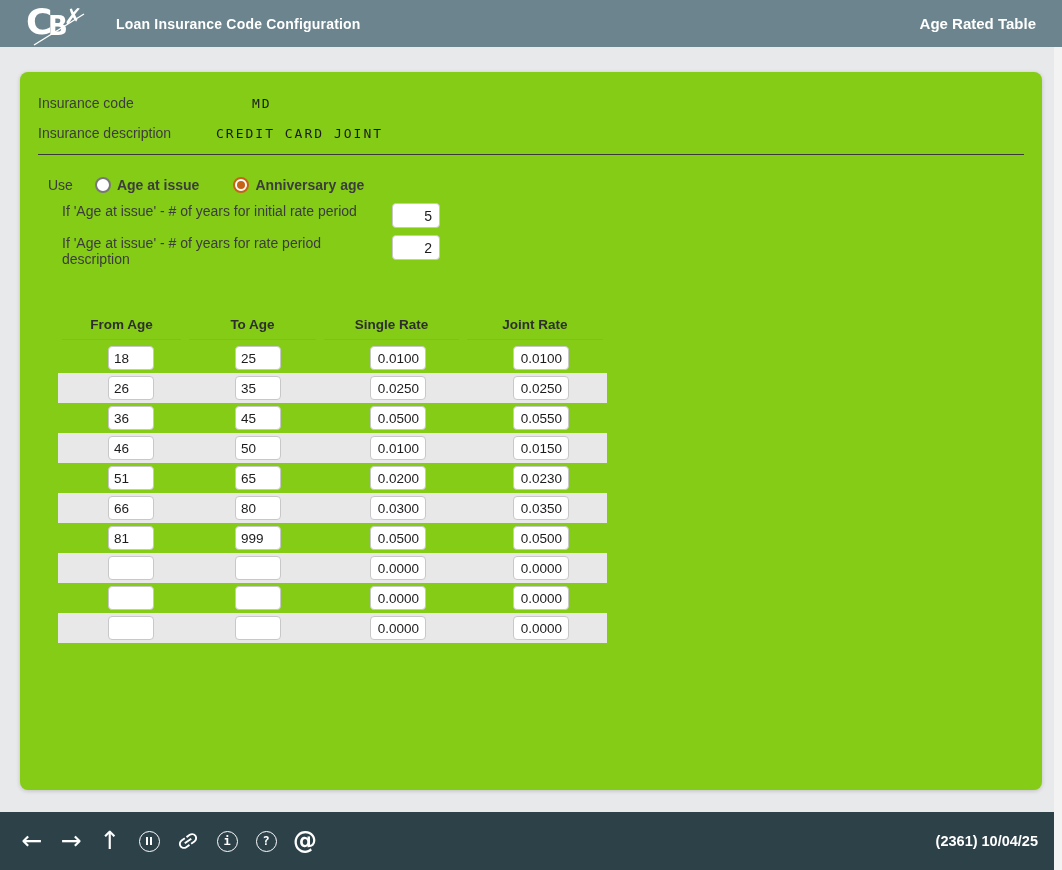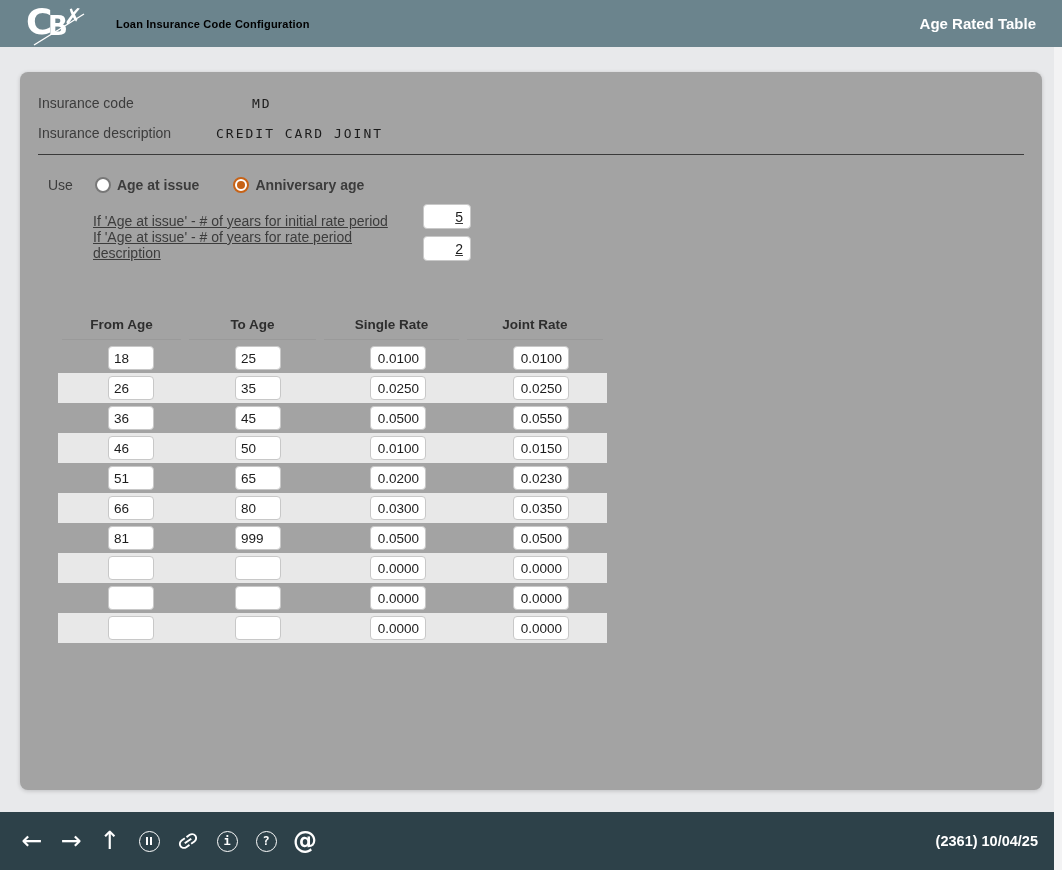--- a/index.html
+++ b/index.html
@@ -12,27 +12,27 @@
     color:#3c3c3c;
   }
 
   
   .header {
     position:absolute; top:0; left:0; width:1062px; height:47px;
     background:#6b848d;
     display:flex; align-items:center;
   }
   .logo { margin-left:26px; width:72px; height:44px; flex:0 0 auto; }
-  .header-title { color:#000000; font-weight:bold; font-size:11px; margin-left:18px; letter-spacing:.2px; }
+  .header-title { color:#ffffff; font-weight:bold; font-size:14px; margin-left:18px; letter-spacing:.2px; }
   .header-right { margin-left:auto; margin-right:26px; color:#ffffff; font-weight:bold; font-size:15px; }
 
   
   .card {
     position:absolute; left:20px; top:72px; width:1022px; height:718px;
-    background:#a3a3a3; border-radius:8px;
+    background:#84cc16; border-radius:8px;
     box-shadow:0 1px 4px rgba(0,0,0,.18);
     padding:16px 18px;
   }
 
   .kv-row { display:flex; align-items:center; height:30px; }
   .kv-label { width:158px; font-size:14px; color:#3c3c3c; flex:0 0 auto; }
   .kv-value {
     font-family:"DejaVu Sans Mono", monospace;
     font-size:13px; letter-spacing:2px; color:#1c1c1c;
   }
@@ -51,21 +51,21 @@
     display:inline-flex; align-items:center; justify-content:center;
     flex:0 0 auto;
   }
   .radio-circle.selected { border-color:#c76317; }
   .radio-circle.selected::after {
     content:""; width:8px; height:8px; border-radius:50%; background:#c76317;
   }
   .radio-label { margin-left:6px; font-size:14px;font-weight:bold; }
 
   
-  .if-row { display:flex; align-items:flex-end; margin-left:55px; height:26px;text-decoration:underline; }
+  .if-row { display:flex; align-items:flex-start; margin-left:24px; height:26px; }
   .if-row.first { margin-top:10px; }
   .if-row.second { margin-top:6px; }
   .if-label { width:330px; font-size:14px; }
   .small-input {
     width:48px; height:25px; border:1px solid #c8c8c8; border-radius:4px;
     font-family:"Liberation Sans", sans-serif;
     font-size:14px; text-align:right; padding:0 7px; color:#1c1c1c; outline:none;
     background:#fff;
   }
 

